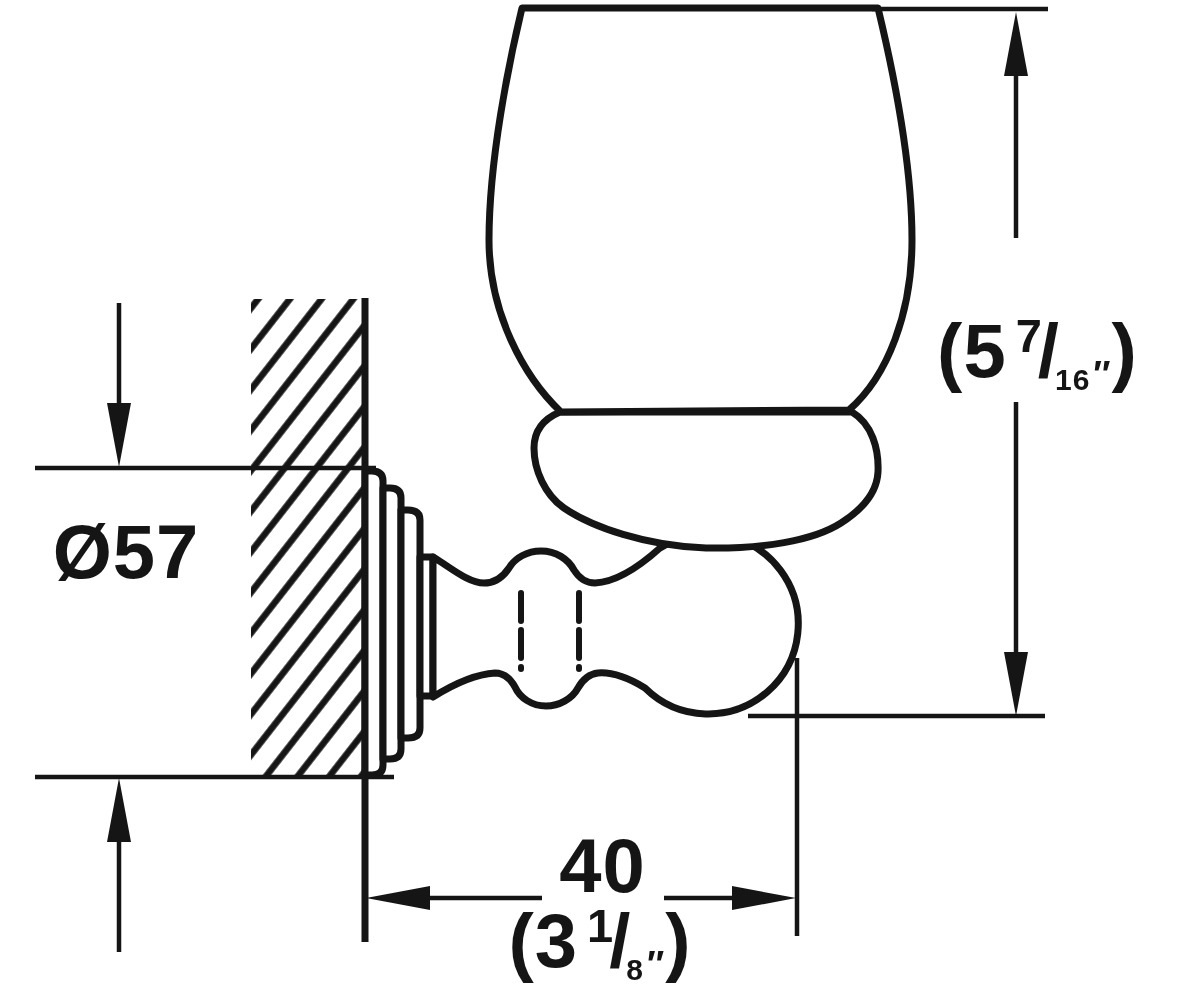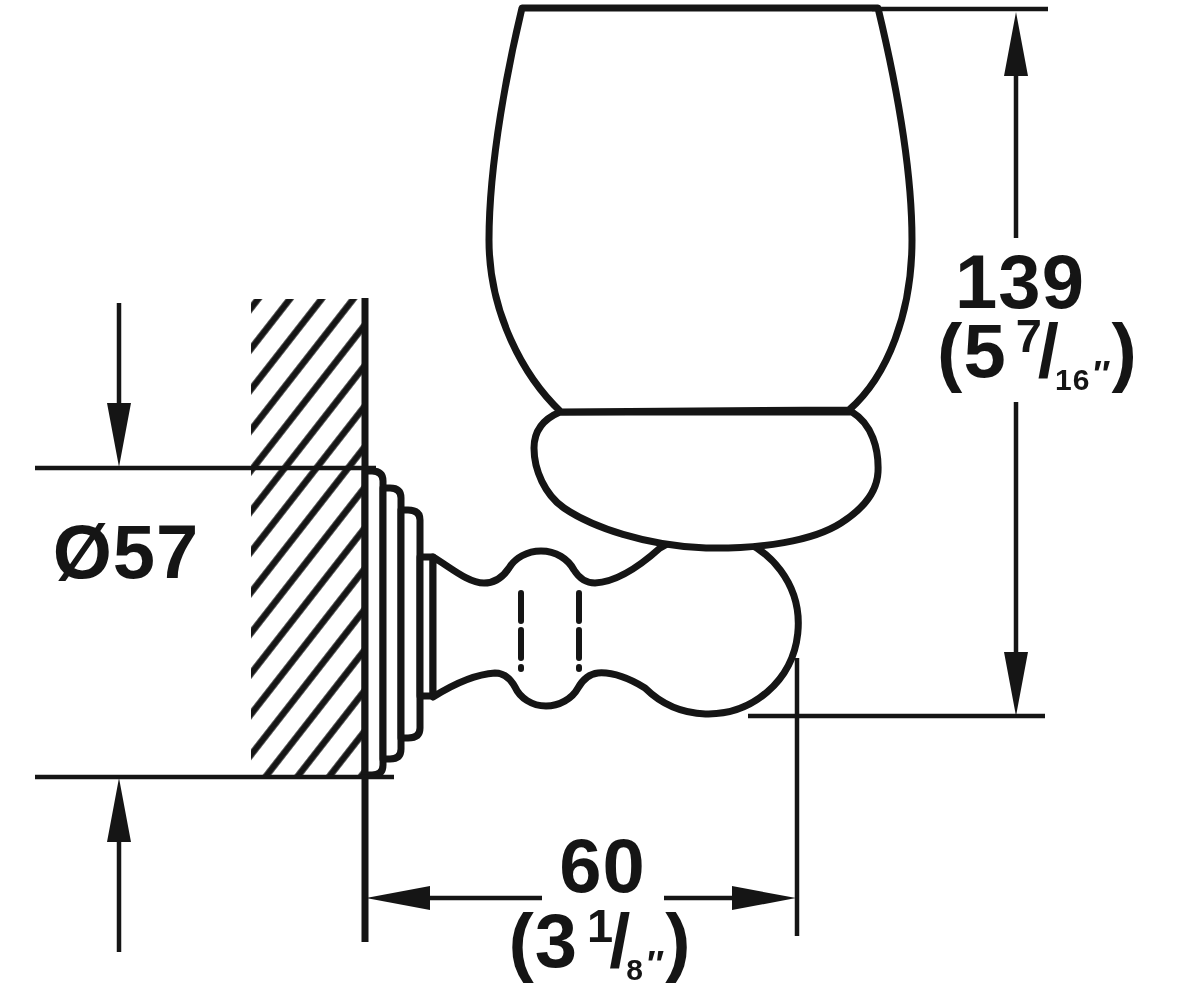--- a/index.html
+++ b/index.html
@@ -111,28 +111,27 @@
     <polygon class="ar" points="119,467 107,403 131,403"></polygon>
     <polygon class="ar" points="119,778 107,842 131,842"></polygon>
 
     <line class="ln" x1="797" y1="658" x2="797" y2="936"></line>
     <line class="ln" x1="420" y1="898" x2="542" y2="898"></line>
     <line class="ln" x1="664" y1="898" x2="740" y2="898"></line>
     <polygon class="ar" points="366,898 430,886 430,910"></polygon>
     <polygon class="ar" points="796,898 732,886 732,910"></polygon>
   </svg>
 
-  <div class="dim-label t-big" style="left:950px; top:244px; width:140px;">139</div>
 
   <div class="dim-label" style="left:915px; top:312px; width:245px;">
     <span class="t-big">(5</span><span class="t-num">7</span><span class="t-slash">/</span><span class="t-den">16</span><span class="t-mark">″</span><span class="t-big">)</span>
   </div>
 
   <div class="dim-label t-big" style="left:36px; top:498px; width:180px;margin-top:16px;">Ø57</div>
 
 
-  <div class="dim-label t-big" style="left:540px; top:828px; width:125px;">60</div>
+  <div class="dim-label t-big" style="left:540px; top:828px; width:125px;">40</div>
 
   <div class="dim-label" style="left:465px; top:902px; width:270px;">
     <span class="t-big">(3</span><span class="t-num">1</span><span class="t-slash">/</span><span class="t-den">8</span><span class="t-mark">″</span><span class="t-big">)</span>
   </div>
 
 </div>
 
 </body></html>

